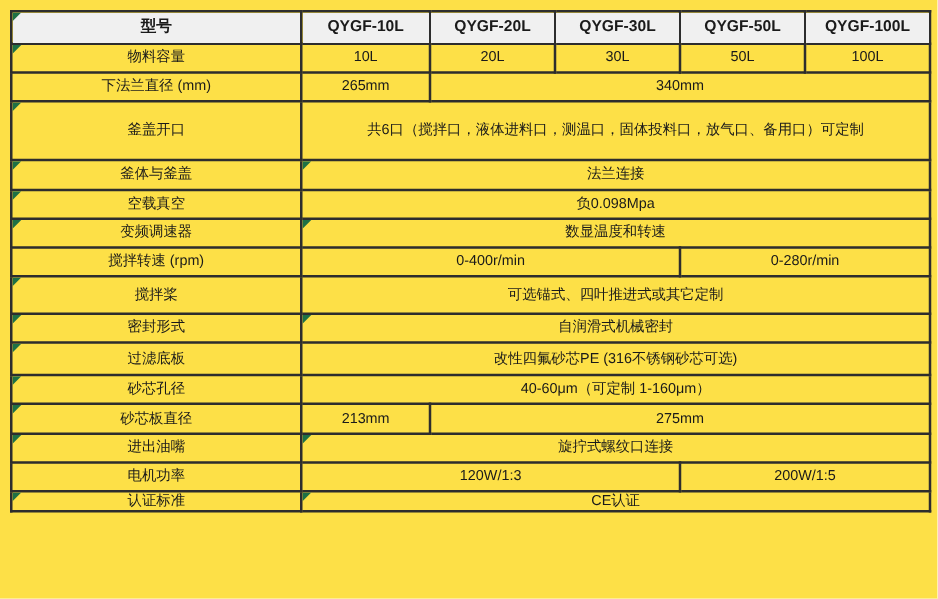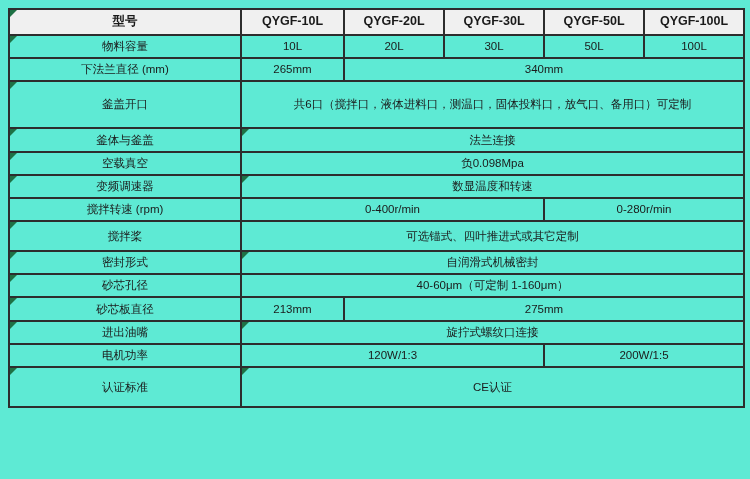--- a/index.html
+++ b/index.html
@@ -7,21 +7,21 @@
     width:750px;height:479px;overflow:hidden;
     font-family:"Liberation Sans","DejaVu Sans",sans-serif;
     -webkit-font-smoothing:antialiased;
   }
   :root{
     --border:#2d2d2d;
     --header-bg:#f0f0f0;
     --text:#1a1a1a;
     --tri:#1e7145;
   }
-  .page{position:relative;width:750px;height:479px;background:#5eead4;}
+  .page{position:relative;width:750px;height:479px;background:#fde047;}
   .table-wrap{position:absolute;left:8px;top:8px;}
   table.spec{
     border-collapse:collapse;
     table-layout:fixed;
     width:735px;
   }
   table.spec th, table.spec td{
     border:2px solid var(--border);
     text-align:center;
     vertical-align:middle;
@@ -82,21 +82,21 @@
           </tr>
           <tr style="height: 23px;">
             <td>下法兰直径 (mm)</td>
             <td>265mm</td>
             <td colspan="4">340mm</td>
           </tr>
           <tr style="height: 47px;">
             <td>釜盖开口<span class="tri"></span></td>
             <td colspan="5">共6口（搅拌口，液体进料口，测温口，固体投料口，放气口、备用口）可定制</td>
           </tr>
-          <tr style="height: 24px;">
+          <tr style="height: 24px; font-family: Liberation Mono, monospace;">
             <td>釜体与釜盖<span class="tri"></span></td>
             <td colspan="5">法兰连接<span class="tri"></span></td>
           </tr>
           <tr style="height: 23px;">
             <td>空载真空<span class="tri"></span></td>
             <td colspan="5">负0.098Mpa</td>
           </tr>
           <tr style="height: 23px; padding-left: 36px;">
             <td>变频调速器<span class="tri"></span></td>
             <td colspan="5">数显温度和转速<span class="tri"></span></td>
@@ -107,38 +107,42 @@
             <td colspan="2">0-280r/min</td>
           </tr>
           <tr style="height: 30px;">
             <td>搅拌桨<span class="tri"></span></td>
             <td colspan="5">可选锚式、四叶推进式或其它定制</td>
           </tr>
           <tr style="height: 23px;">
             <td>密封形式<span class="tri"></span></td>
             <td colspan="5">自润滑式机械密封<span class="tri"></span></td>
           </tr>
+          <tr style="height: 26px;">
+            <td>过滤底板<span class="tri"></span></td>
+            <td colspan="5">改性四氟砂芯PE (316不锈钢砂芯可选)</td>
+          </tr>
           <tr style="height: 23px;">
             <td>砂芯孔径<span class="tri"></span></td>
             <td colspan="5">40-60μm（可定制 1-160μm）</td>
           </tr>
           <tr style="height: 24px;">
             <td>砂芯板直径<span class="tri"></span></td>
             <td>213mm</td>
             <td colspan="4">275mm</td>
           </tr>
           <tr style="height: 23px;">
             <td>进出油嘴<span class="tri"></span></td>
             <td colspan="5">旋拧式螺纹口连接<span class="tri"></span></td>
           </tr>
           <tr style="height: 23px;">
             <td>电机功率</td>
             <td colspan="3">120W/1:3</td>
             <td colspan="2">200W/1:5</td>
           </tr>
-          <tr style="height: 40px;">
+          <tr style="height: 16px;">
             <td>认证标准<span class="tri"></span></td>
             <td colspan="5">CE认证<span class="tri"></span></td>
           </tr>
         </tbody>
     </table>
   </div>
 </div>
 
 </body></html>

